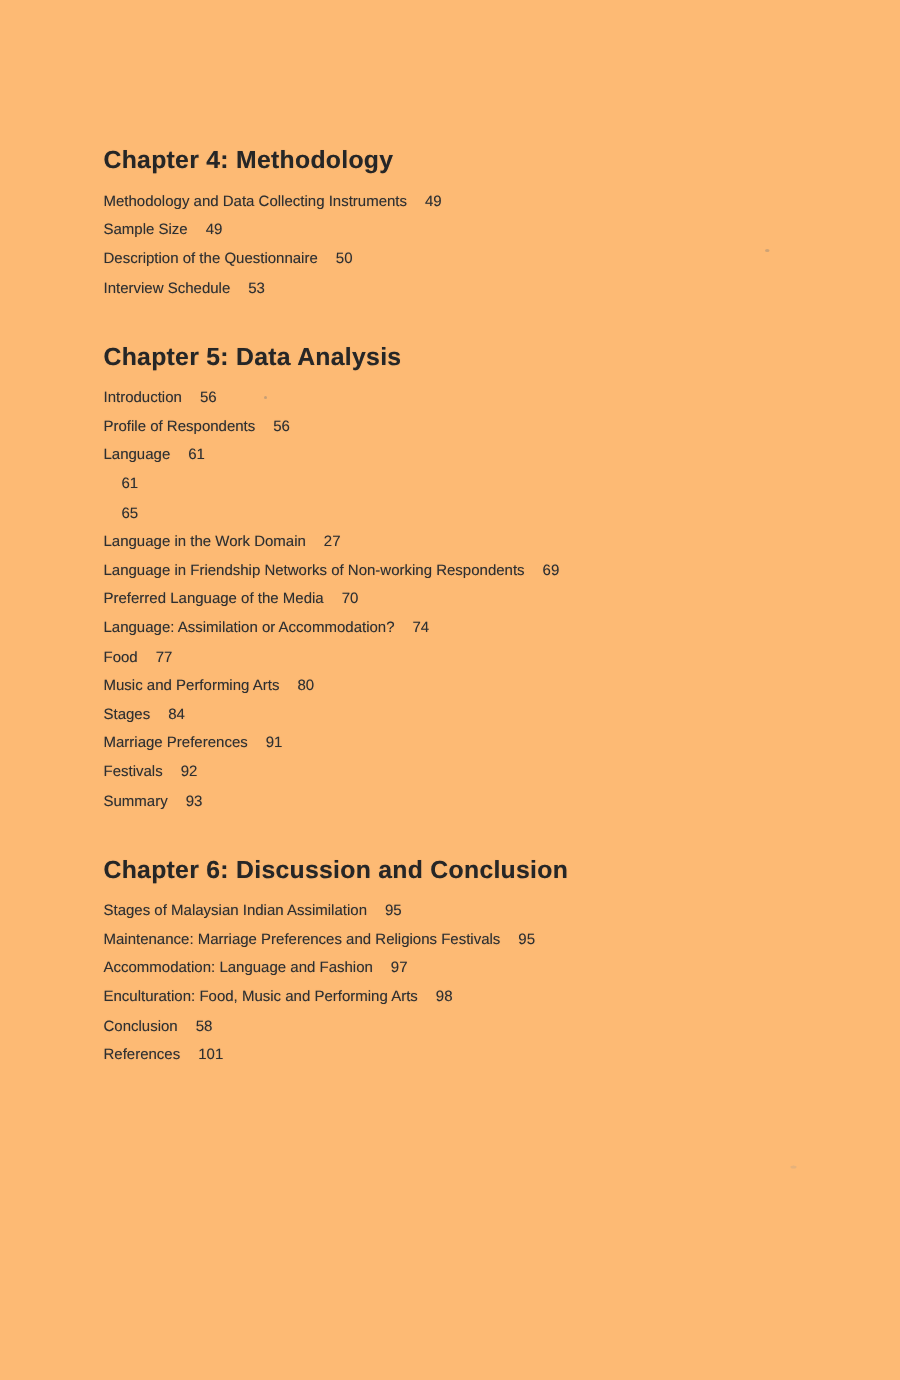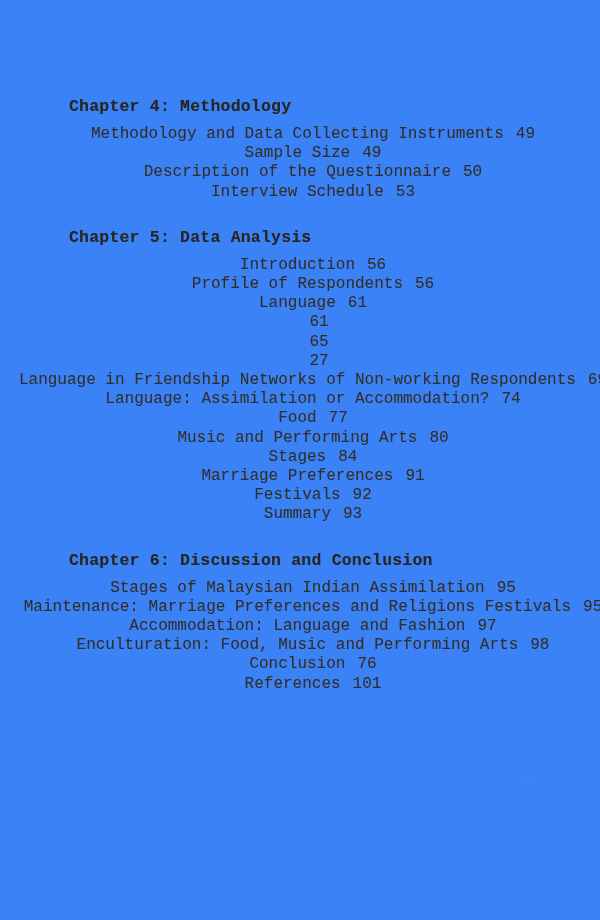--- a/index.html
+++ b/index.html
@@ -5,46 +5,46 @@
   html, body {
     margin: 0;
     padding: 0;
     background: #ffffff;
   }
   .page {
     position: relative;
     width: 600px;
     height: 920px;
     box-sizing: border-box;
-    background: #3b82f6;
+    background: #fdba74;
     padding: 97px 43px 0 69px;
-    font-family: Liberation Mono, monospace;
+    font-family: Liberation Sans, sans-serif;
     color: #2f2f2f;
     overflow: hidden;
   }
   .toc-section {
     margin: 0 0 26px 0;
   }
   .chapter-heading {
     font-size: 16.5px;
     line-height: 20px;
     font-weight: bold;
     color: #262626;
     margin: 0 0 8px 0;
     letter-spacing: 0.2px;
     text-shadow: 0 0 0.5px rgba(70,70,70,0.55);
   }
   .entries {
     margin: 0;
   }
   .toc-row {
     display: flex;
-    justify-content: center;
+    justify-content: flex-start;
     align-items: baseline;
-    font-size: 16px;
+    font-size: 10px;
     line-height: 19.2px;
     text-shadow: 0 0 0.5px rgba(90,90,90,0.5);
   }
   .toc-title {
     white-space: nowrap;
   }
   .toc-page-num {
     margin-left: 12px;
     text-align: right;
   }
@@ -108,28 +108,33 @@
 
   <div class="toc-row">
     <span class="toc-page-num">61</span>
   </div>
 
   <div class="toc-row">
     <span class="toc-page-num">65</span>
   </div>
 
   <div class="toc-row">
+    <span class="toc-title">Language in the Work Domain</span>
     <span class="toc-page-num">27</span>
   </div>
 
   <div class="toc-row">
     <span class="toc-title">Language in Friendship Networks of Non-working Respondents</span>
     <span class="toc-page-num">69</span>
   </div>
 
+  <div class="toc-row">
+    <span class="toc-title">Preferred Language of the Media</span>
+    <span class="toc-page-num">70</span>
+  </div>
 
   <div class="toc-row">
     <span class="toc-title">Language: Assimilation or Accommodation?</span>
     <span class="toc-page-num">74</span>
   </div>
 
   <div class="toc-row">
     <span class="toc-title">Food</span>
     <span class="toc-page-num">77</span>
   </div>
@@ -179,21 +184,21 @@
     <span class="toc-page-num">97</span>
   </div>
 
   <div class="toc-row">
     <span class="toc-title">Enculturation: Food, Music and Performing Arts</span>
     <span class="toc-page-num">98</span>
   </div>
 
   <div class="toc-row">
     <span class="toc-title">Conclusion</span>
-    <span class="toc-page-num">76</span>
+    <span class="toc-page-num">58</span>
   </div>
 
   <div class="toc-row">
     <span class="toc-title">References</span>
     <span class="toc-page-num">101</span>
   </div>
 </div>
   </section>
 </div>
   <div class="scan-speck speck-1"></div>

